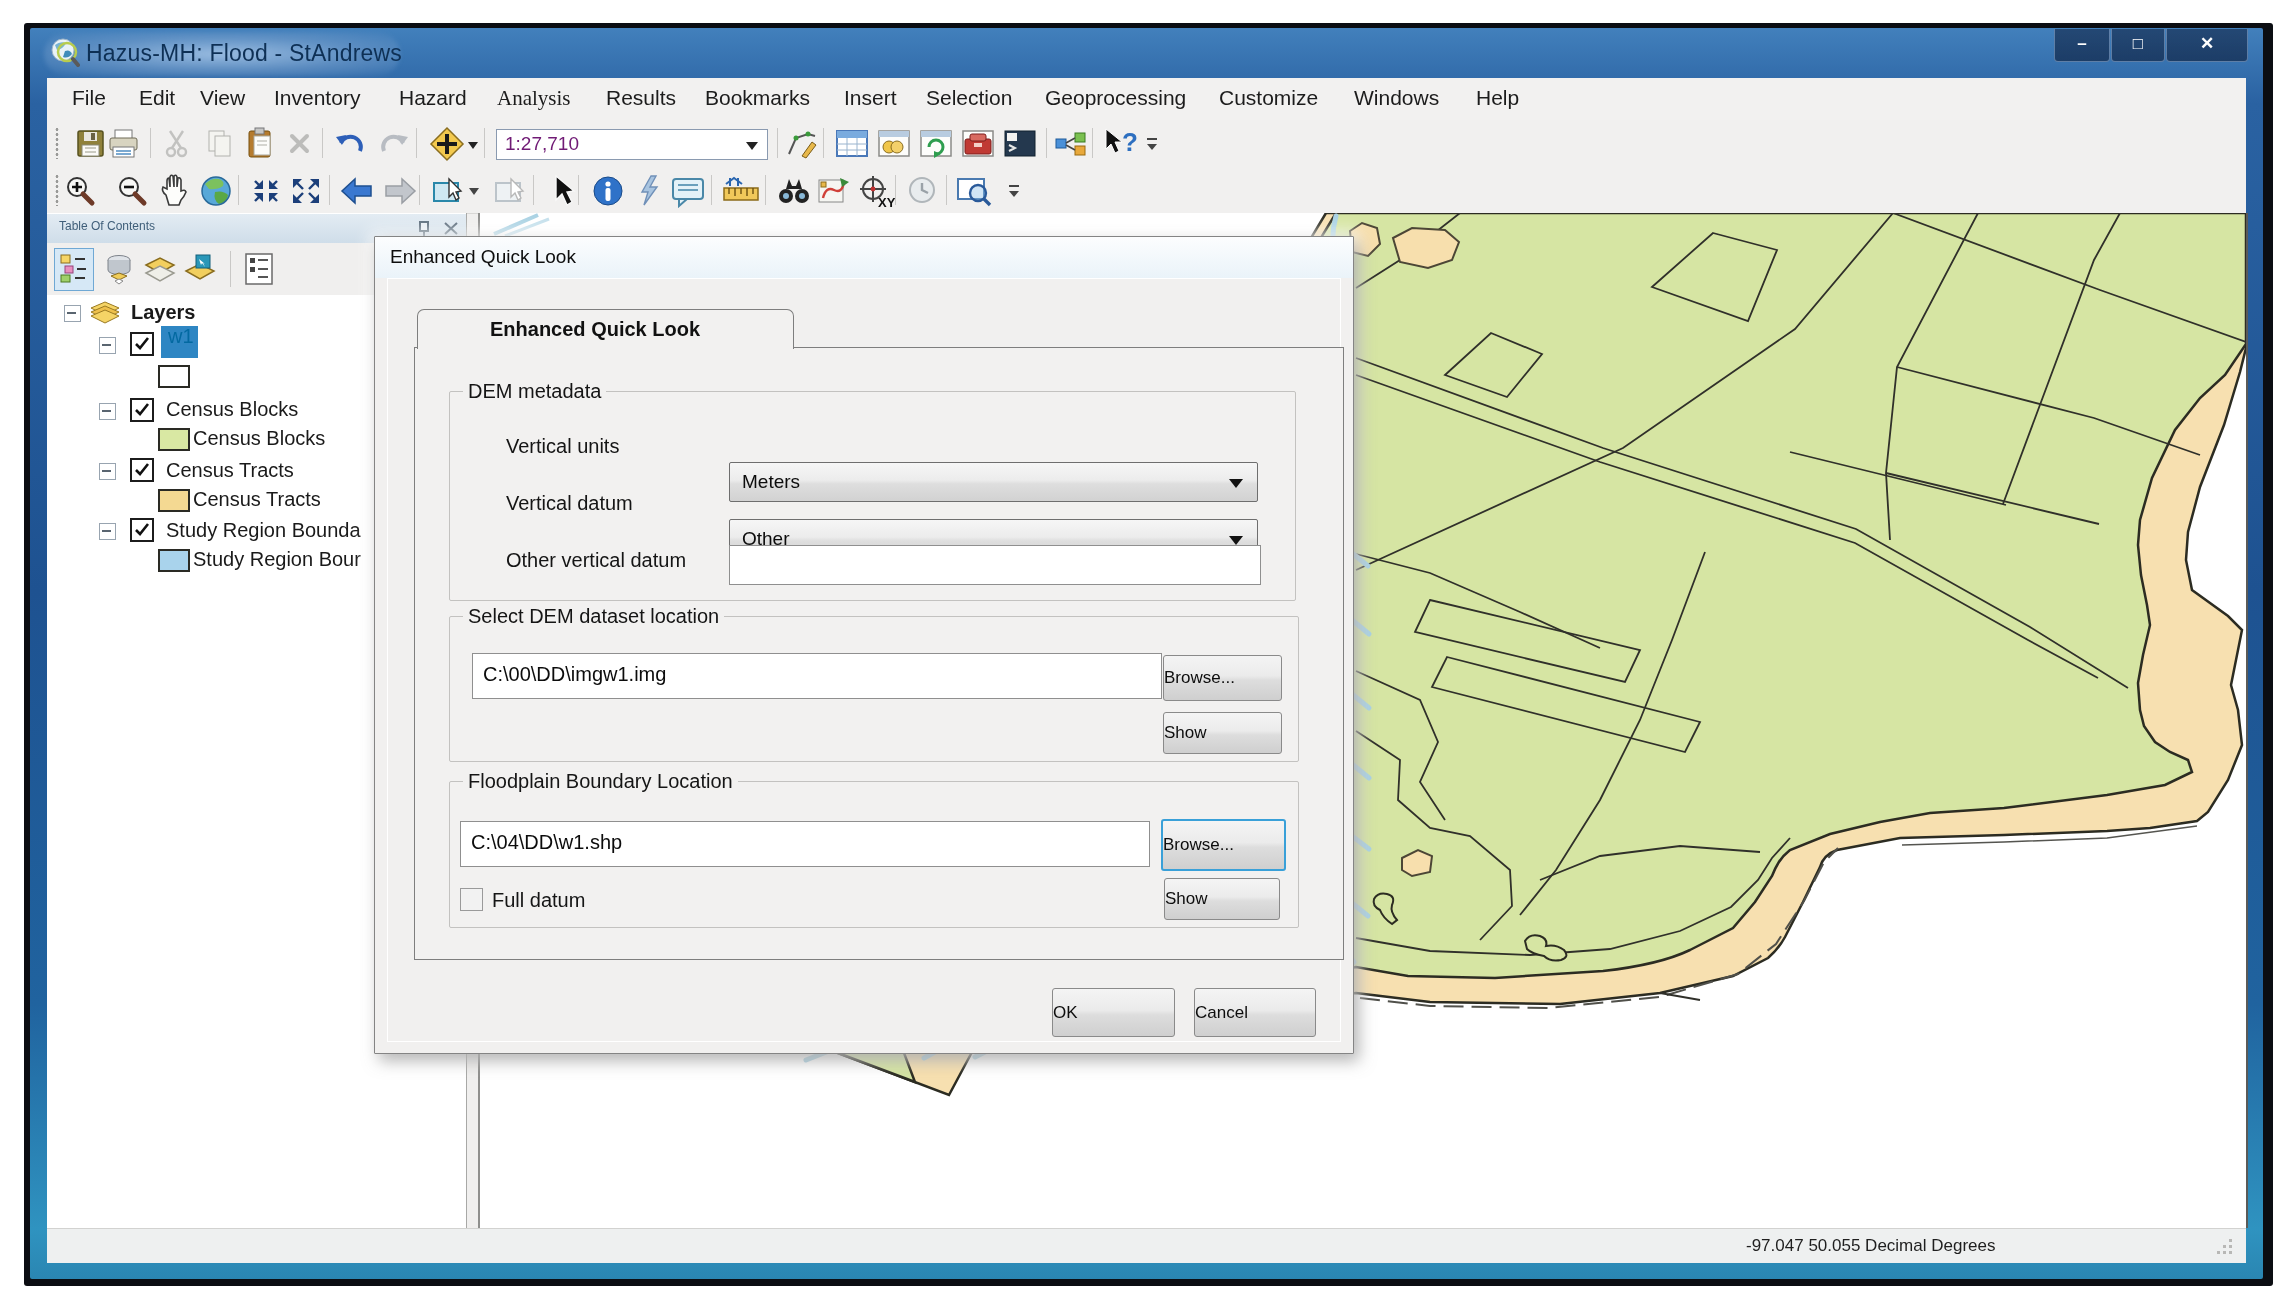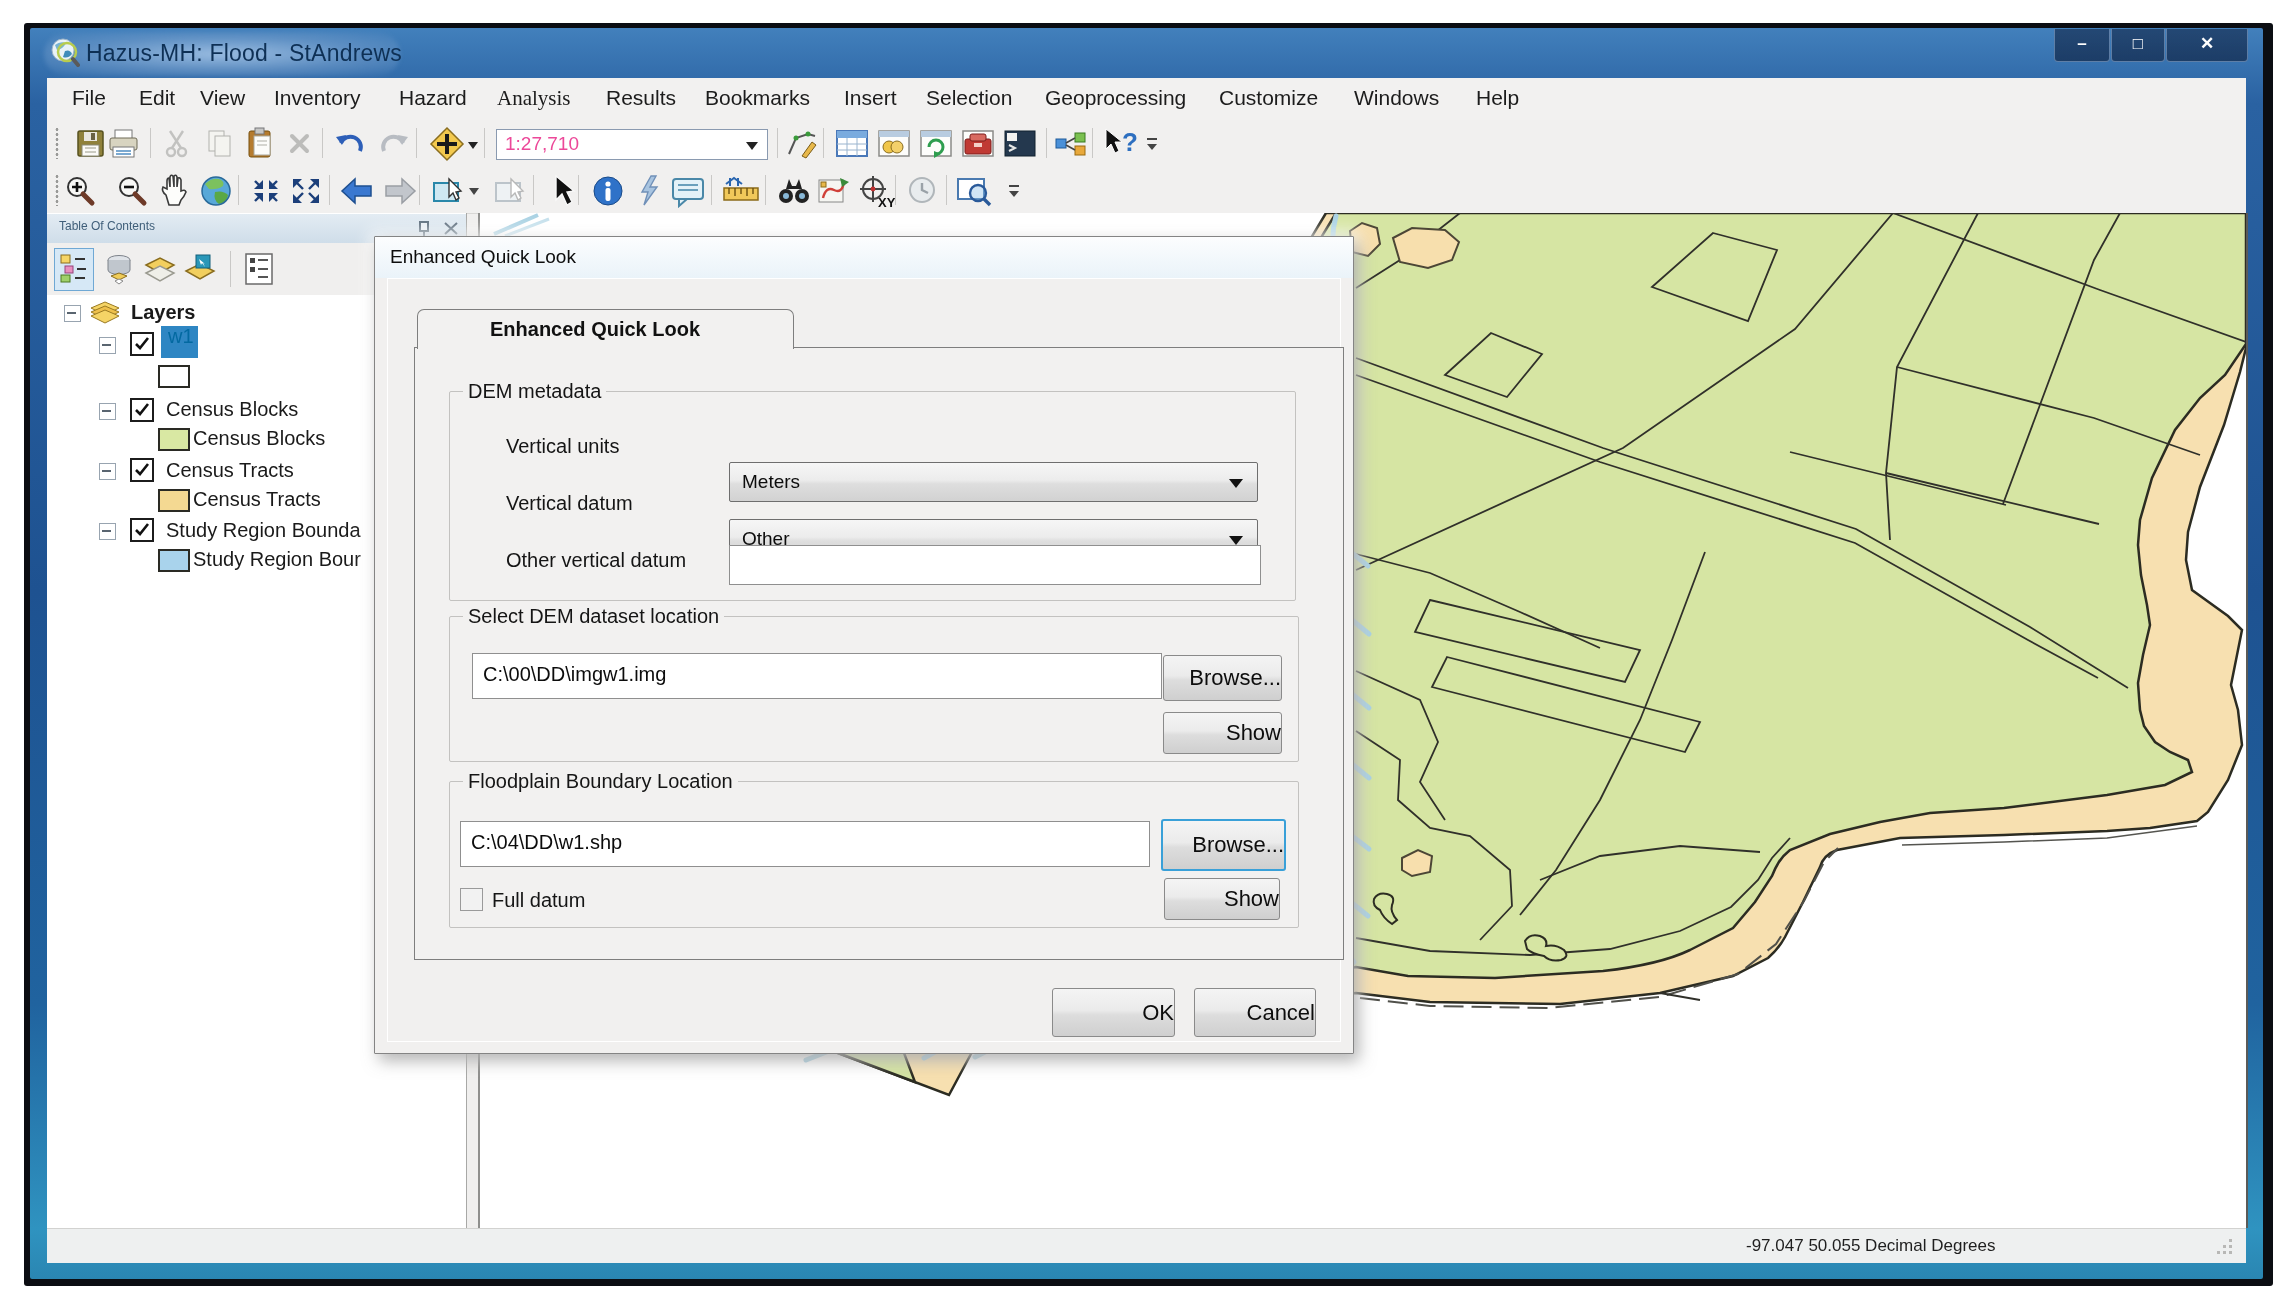--- a/index.html
+++ b/index.html
@@ -70,21 +70,21 @@
 .lbl{position:absolute;font-size:20px;color:#151515;}
 .combo{position:absolute;height:38px;border:1px solid #6e6e6e;border-radius:2px;
   background:linear-gradient(180deg,#f6f6f6 0%,#ececec 45%,#dedede 55%,#d2d2d2 100%);margin-top:32px;}
 .combo span{position:absolute;left:12px;top:8px;font-size:19px;color:#0c0c0c;}
 .combo:after{content:"";position:absolute;right:14px;top:16px;border-left:7px solid transparent;
   border-right:7px solid transparent;border-top:9px solid #111;}
 .tbox{position:absolute;background:#fff;border:1px solid #8f8f8f;}
 .tbox span{position:absolute;left:10px;top:9px;font-size:20px;color:#0c0c0c;}
 .btn{position:absolute;border:1px solid #8a8a8a;border-radius:3px;
   background:linear-gradient(180deg,#f4f4f4 0%,#ebebeb 45%,#dddddd 55%,#cfcfcf 100%);
-  font-size:22px;color:#0d0d0d;text-align:right;}
+  font-size:17px;color:#0d0d0d;text-align:left;}
 </style>
 </head>
 <body>
 <div class="abs" id="winblack"></div>
 <div class="abs" id="winframe"></div>
 <div class="abs" id="titlecapsule"></div>
 <div class="abs" id="client"></div>
 
 <div class="abs" id="appicon" style="left:50px;top:37px;width:30px;height:32px;">
 <svg width="30" height="32" viewBox="0 0 30 32">
@@ -184,21 +184,21 @@
 <div class="sep" style="left:416px;top:128px;"></div>
 <svg class="abs" style="left:429px;top:126px;" width="36" height="36" viewBox="0 0 36 36">
   <path d="M18,2 L34,18 L18,34 L2,18 Z" fill="#f3c94e" stroke="#8a6d1f" stroke-width="1.5"></path>
   <path d="M18,8 L18,28 M8,18 L28,18" stroke="#1a1a1a" stroke-width="4"></path>
 </svg>
 <svg class="abs" style="left:466px;top:140px;" width="14" height="10" viewBox="0 0 14 10">
     <path d="M2,2 L12,2 L7,9 Z" fill="#222"></path>
   </svg>
 <div class="sep" style="left:484px;top:128px;"></div>
 <div class="abs" style="left:496px;top:129px;width:270px;height:29px;background:#fff;border:1px solid #8a9ab0;"></div>
-<div class="abs" style="left:505px;top:133px;font-size:19px;color:#ec4899;">1:27,710</div>
+<div class="abs" style="left:505px;top:133px;font-size:19px;color:#701a75;">1:27,710</div>
 <svg class="abs" style="left:744px;top:140px;" width="16" height="11" viewBox="0 0 16 11">
     <path d="M2,2 L14,2 L8,10 Z" fill="#222"></path>
   </svg>
 <div class="sep" style="left:777px;top:128px;"></div>
 <svg class="abs" style="left:786px;top:128px;" width="32" height="32" viewBox="0 0 32 32">
   <path d="M3,26 L10,10 L22,6 L29,8" fill="none" stroke="#555" stroke-width="2"></path>
   <circle cx="10" cy="10" r="2.5" fill="#3a9a3a"></circle>
     <circle cx="22" cy="6" r="2.5" fill="#3a9a3a"></circle>
   <path d="M16,28 L26,14 L30,17 L20,30 Z" fill="#e8b84a" stroke="#7a5c18"></path>
 </svg>

